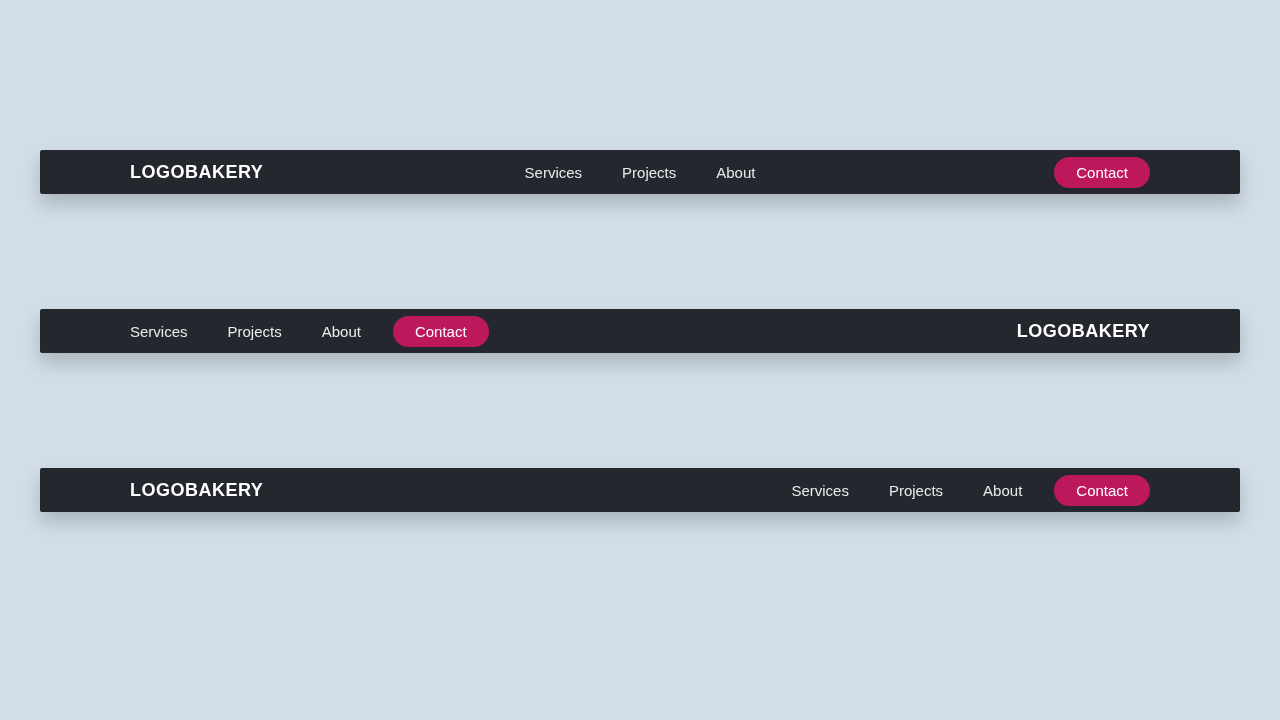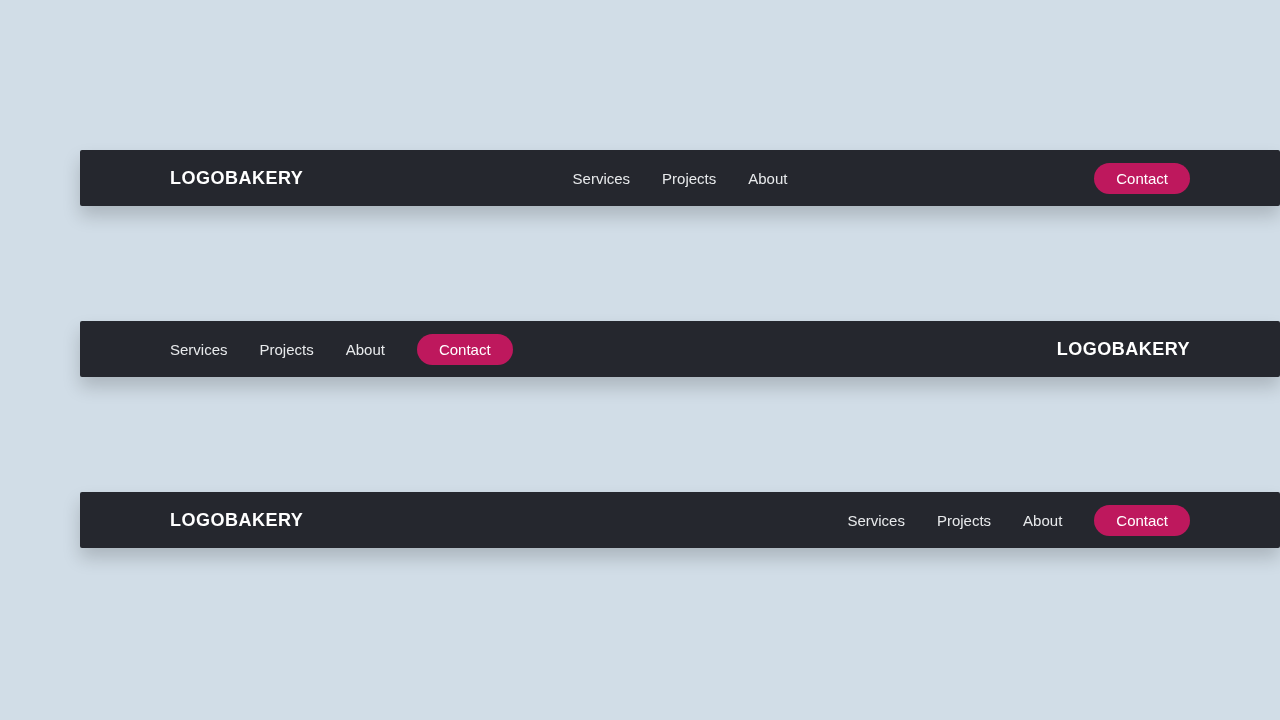--- a/index.html
+++ b/index.html
@@ -12,41 +12,40 @@
     flex-direction: column;
     justify-content: flex-start;
   }
   .spacer-top { height: 150px; }
   .spacer-mid1 { height: 115px; }
   .spacer-mid2 { height: 115px; }
 
   .navbar {
     background: #25272e;
     width: 100%;
-    height: 56px;
+    height: 44px;
     border-radius: 2px;
     box-shadow: 0 10px 18px rgba(0,0,0,0.18);
     display: flex;
     align-items: center;
     padding: 16px 90px;
     color: #ffffff;
-    margin-left: 40px;
   }
 
   .logo {
     font-weight: 800;
     font-size: 18px;
     letter-spacing: 0.5px;
     white-space: nowrap;
   }
 
   .nav-links {
     display: flex;
     align-items: center;
-    gap: 32px;
+    gap: 40px;
   }
   .nav-link {
     font-size: 15px;
     color: #e8eaec;
     cursor: pointer;
     white-space: nowrap;
   }
 
   .btn {
     background: #be185d;

